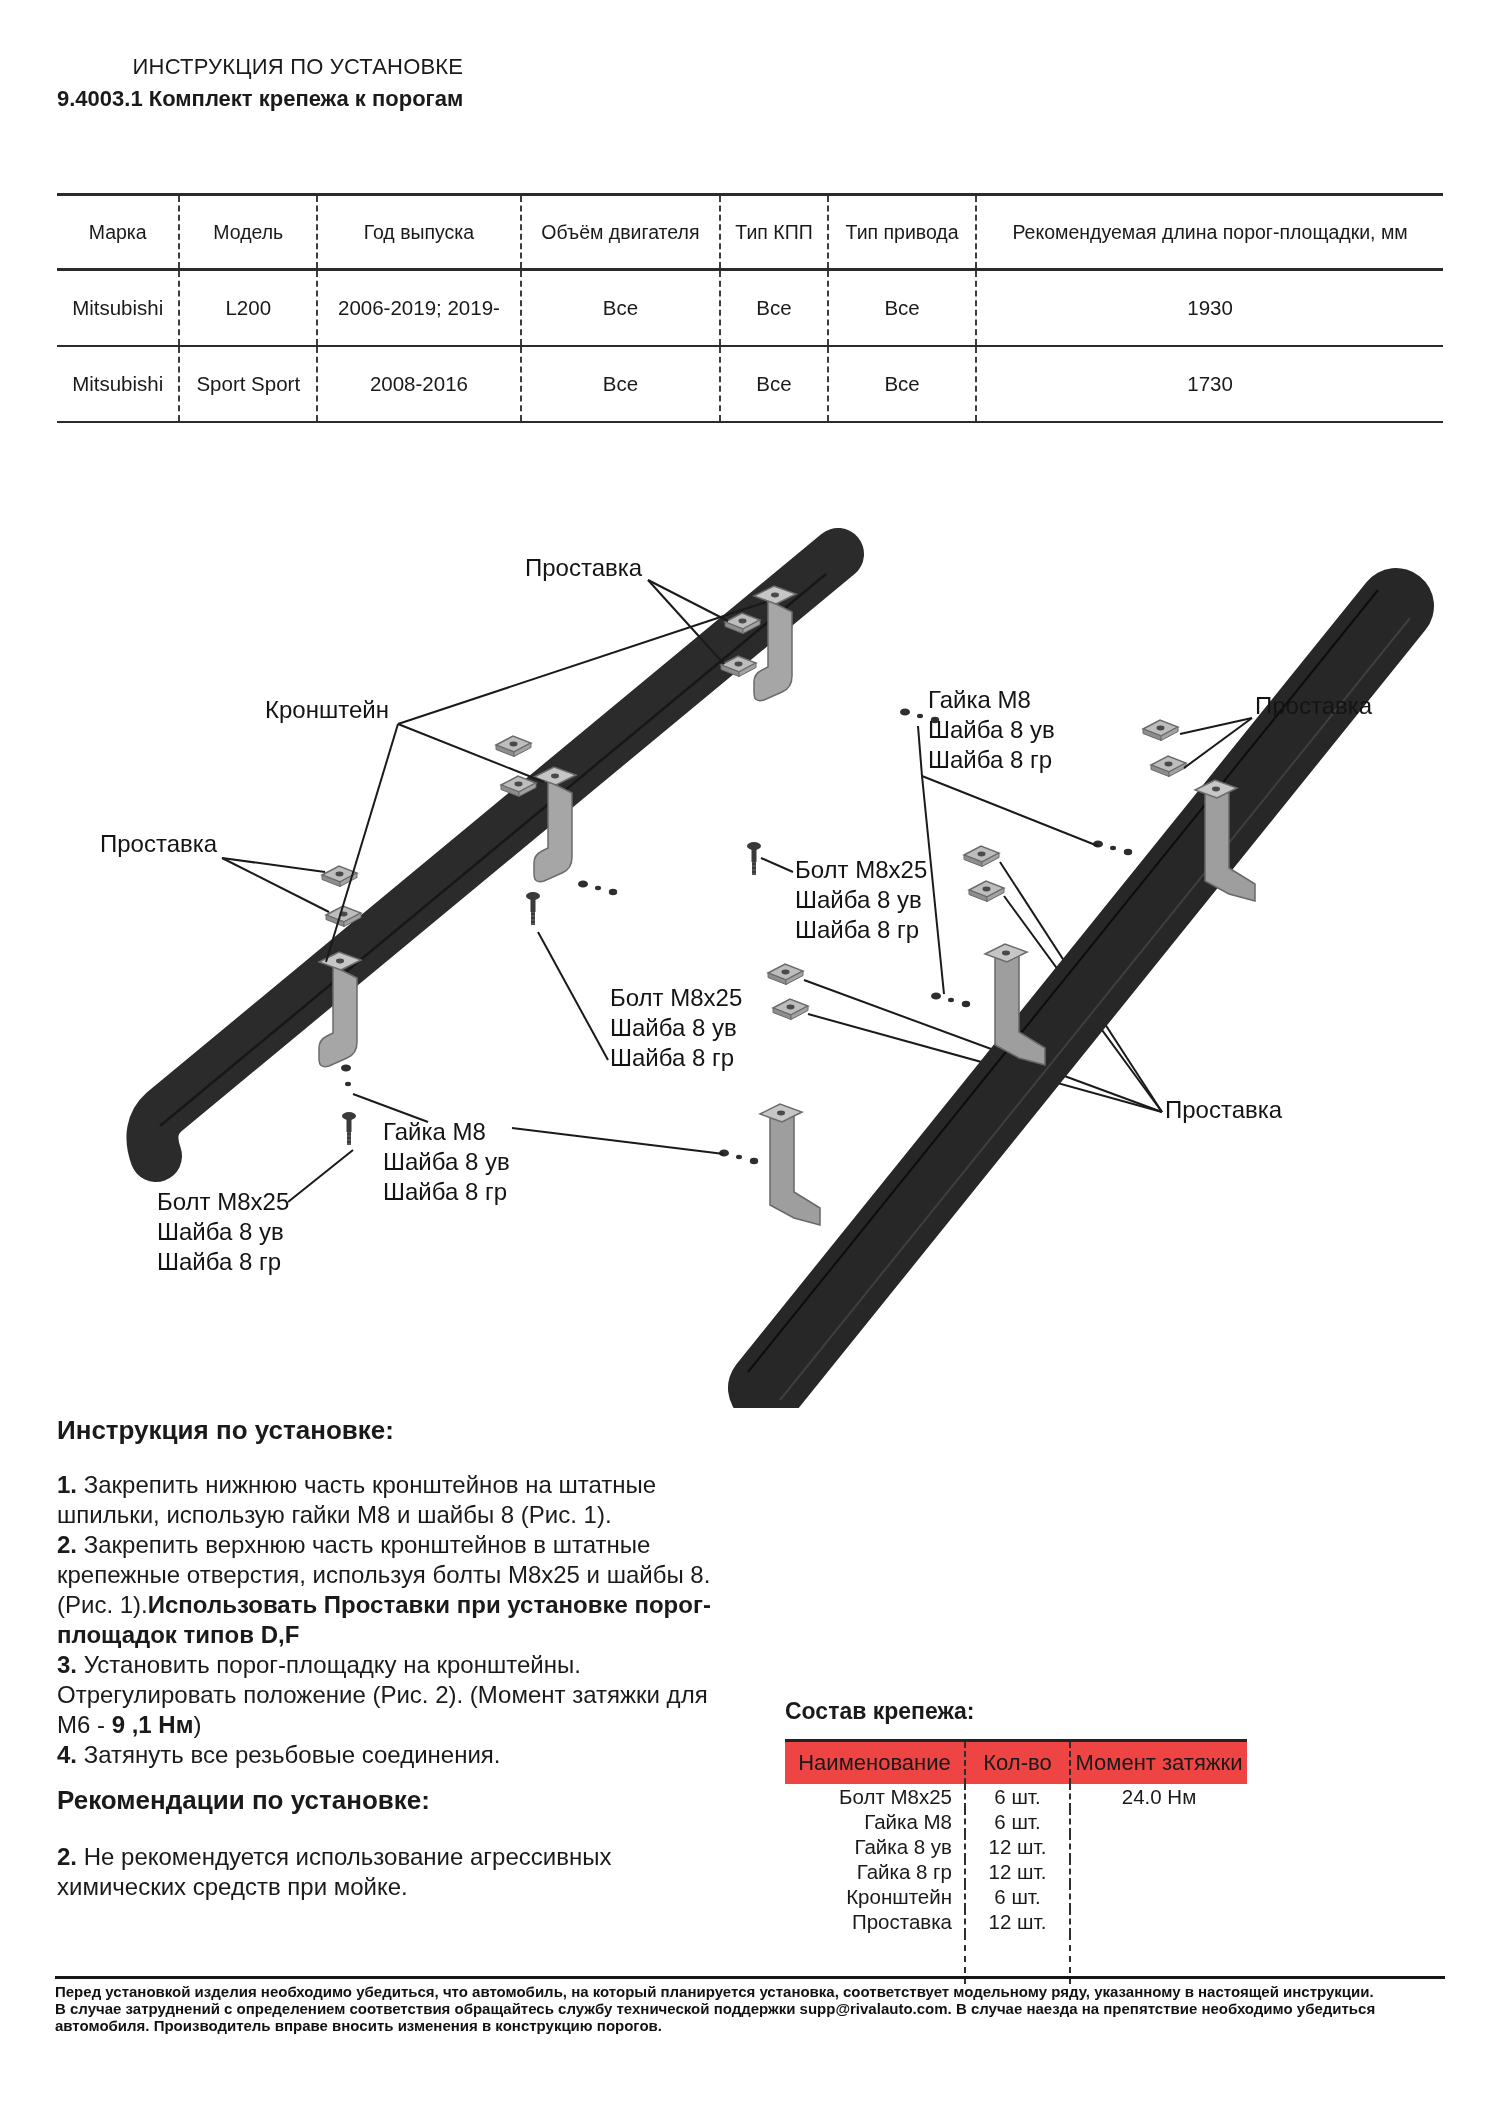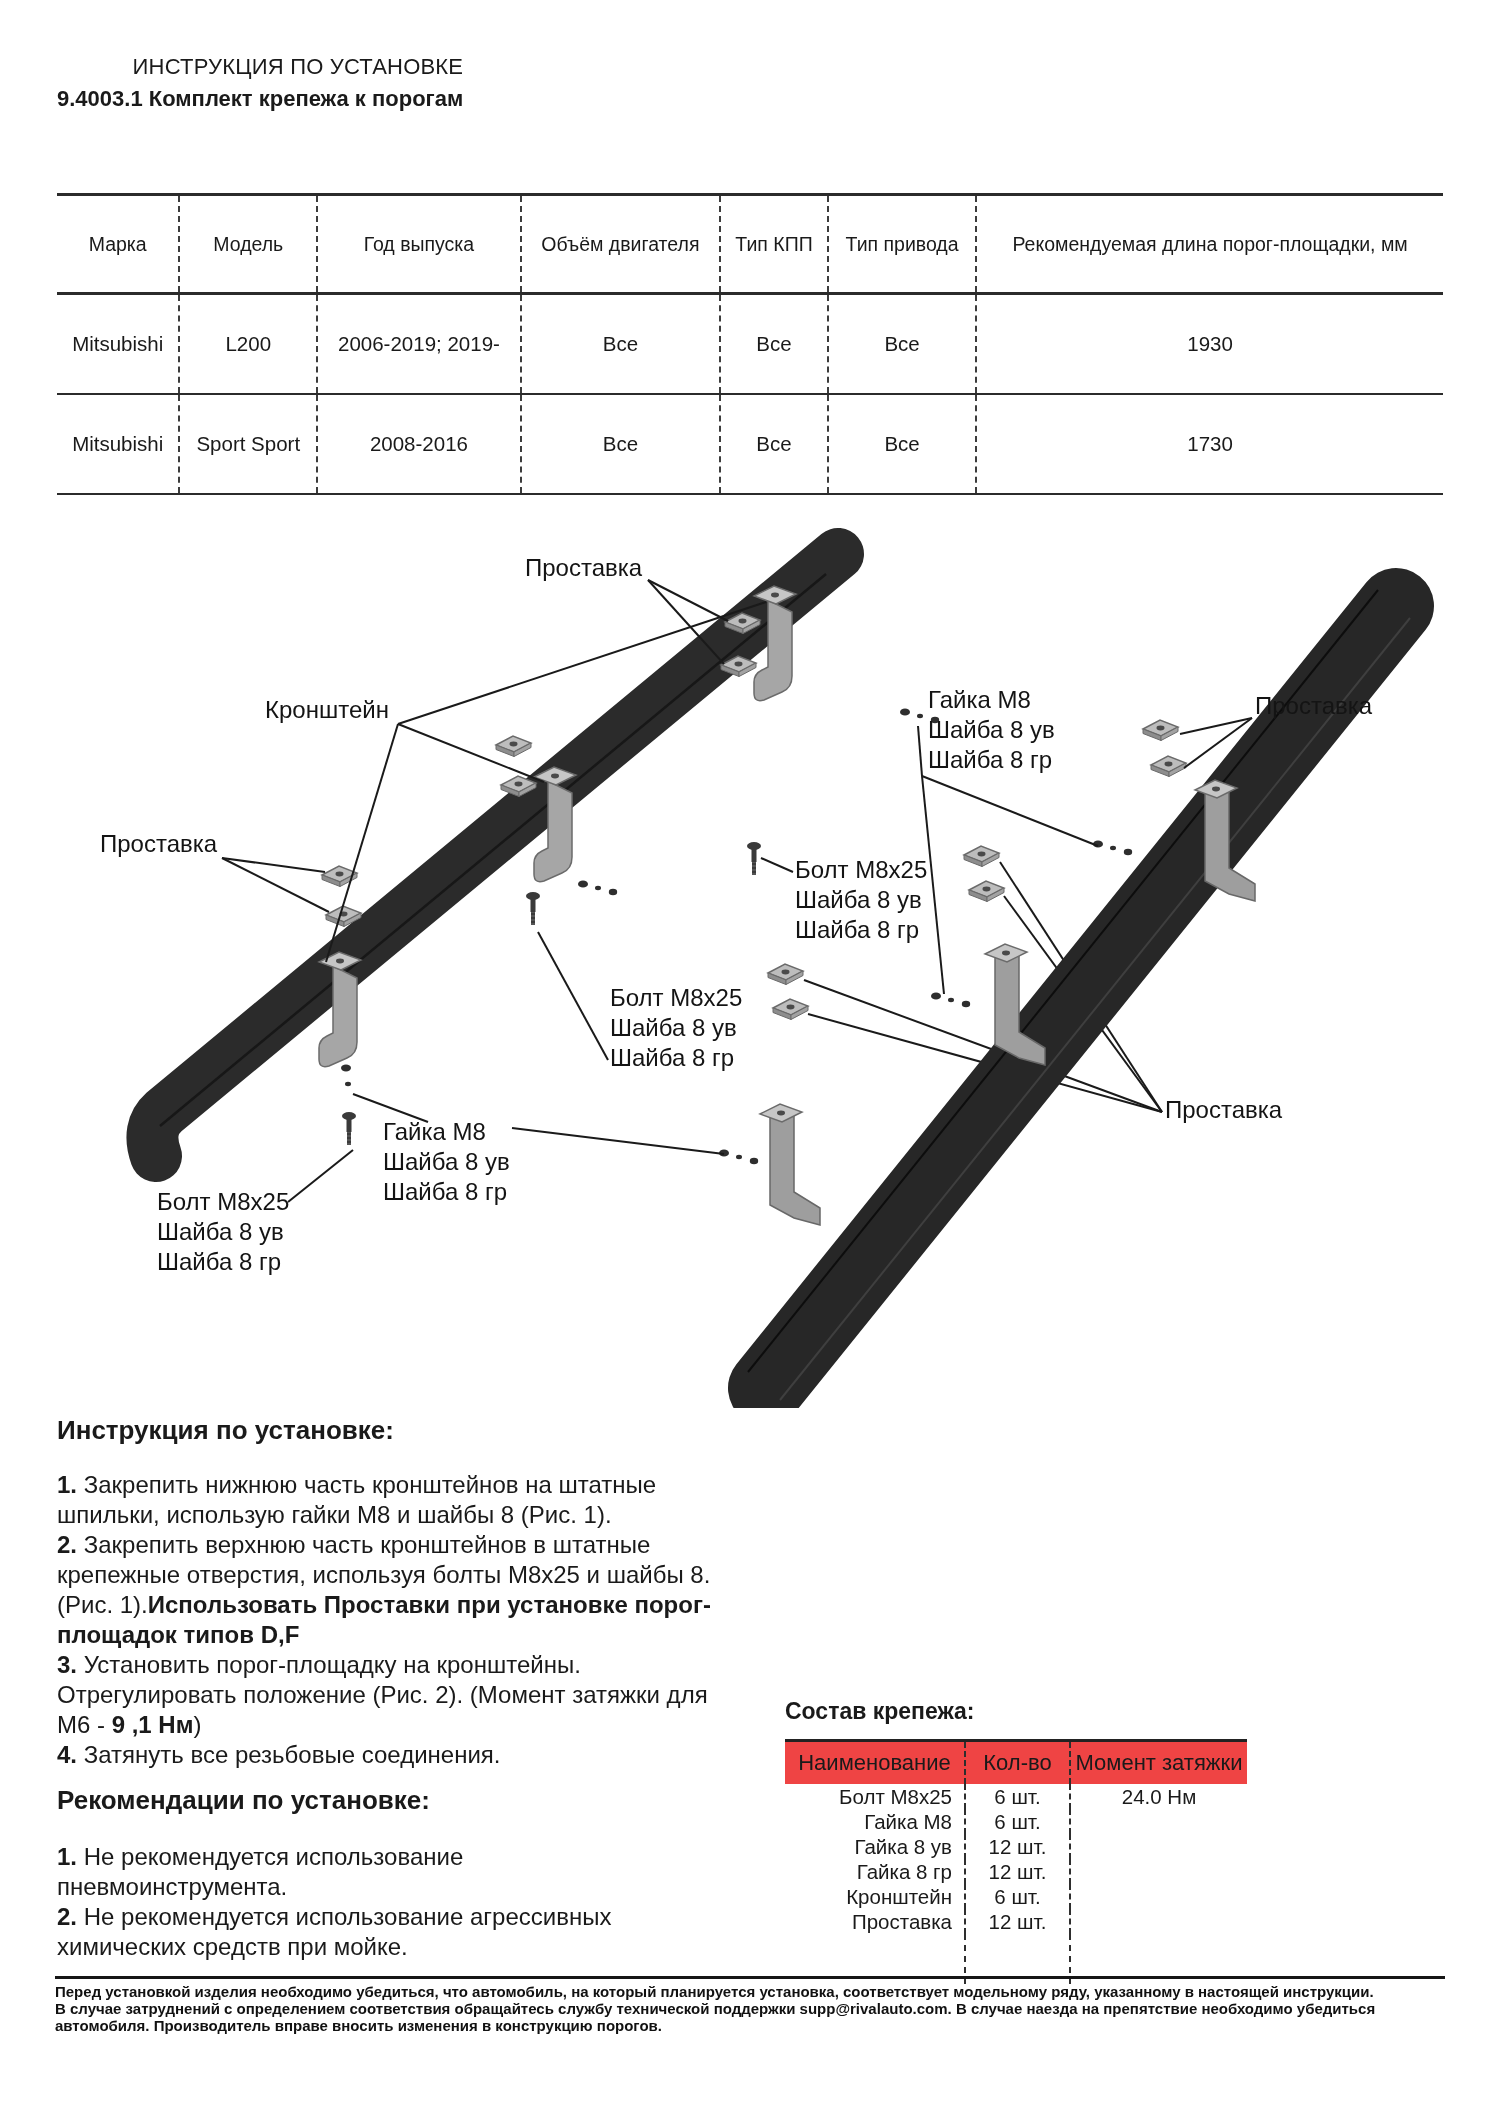--- a/index.html
+++ b/index.html
@@ -6,21 +6,21 @@
   .page{position:relative;width:1500px;height:2121px;background:#ffffff;overflow:hidden;
         font-family:"Liberation Sans", sans-serif;color:#1a1a1a;}
   
   .doc-header{position:absolute;left:57px;top:54px;text-align:right;}
   .doc-header .l1{font-size:22px;letter-spacing:.2px;}
   .doc-header .l2{font-size:22px;font-weight:bold;margin-top:6px;}
   
   table.fitment{position:absolute;left:57px;top:193px;width:1386px;border-collapse:collapse;
                 border-top:3px solid #2b2b2b;}
   table.fitment th, table.fitment td{border-left:2px dashed #3c3c3c;text-align:center;vertical-align:middle;
-                font-weight:normal;padding:12px 8px;}
+                font-weight:normal;padding:0 8px;}
   table.fitment th:first-child, table.fitment td:first-child{border-left:none;}
   table.fitment thead th{height:72px;font-size:19.5px;border-bottom:3px solid #2b2b2b;}
   table.fitment tbody td{height:74px;font-size:20.5px;border-bottom:2px solid #2b2b2b;}
   
   .diagram{position:absolute;left:60px;top:528px;}
   .diagram text{font-family:"Liberation Sans", sans-serif;font-size:24px;fill:#141414;}
   
   .install-col{position:absolute;left:57px;top:1414px;width:752px;font-size:24px;line-height:30px;}
   .install-col .sec-heading{font-size:26px;line-height:32px;font-weight:bold;margin:0 0 24px 0;}
   .install-col .sec-heading.rec{margin-top:14px;margin-bottom:26px;}
@@ -212,22 +212,20 @@
 крепежные отверстия, используя болты М8х25 и шайбы 8.
 (Рис. 1).</span><span class="b">Использовать Проставки при установке порог-
 площадок типов D,F</span></div>
         <div class="rich-item"><span class="b">3.</span><span> Установить порог-площадку на кронштейны.
 Отрегулировать положение (Рис. 2). (Момент затяжки для
 М6 - </span><span class="b">9 ,1 Нм</span><span>)</span></div>
         <div class="rich-item"><span class="b">4.</span><span> Затянуть все резьбовые соединения.</span></div>
       </div>
     <div class="sec-heading rec">Рекомендации по установке:</div>
     <div id="recommend-items">
-        <div class="rich-item"><span class="b">1.</span><span> Не рекомендуется использование
-пневмоинструмента.</span></div>
         <div class="rich-item"><span class="b">2.</span><span> Не рекомендуется использование агрессивных
 химических средств при мойке.</span></div>
       </div>
   </div>
 
   <div class="hw-col">
     <div class="hw-title">Состав крепежа:</div>
     <table class="hw">
       <colgroup>
           <col class="c1">

